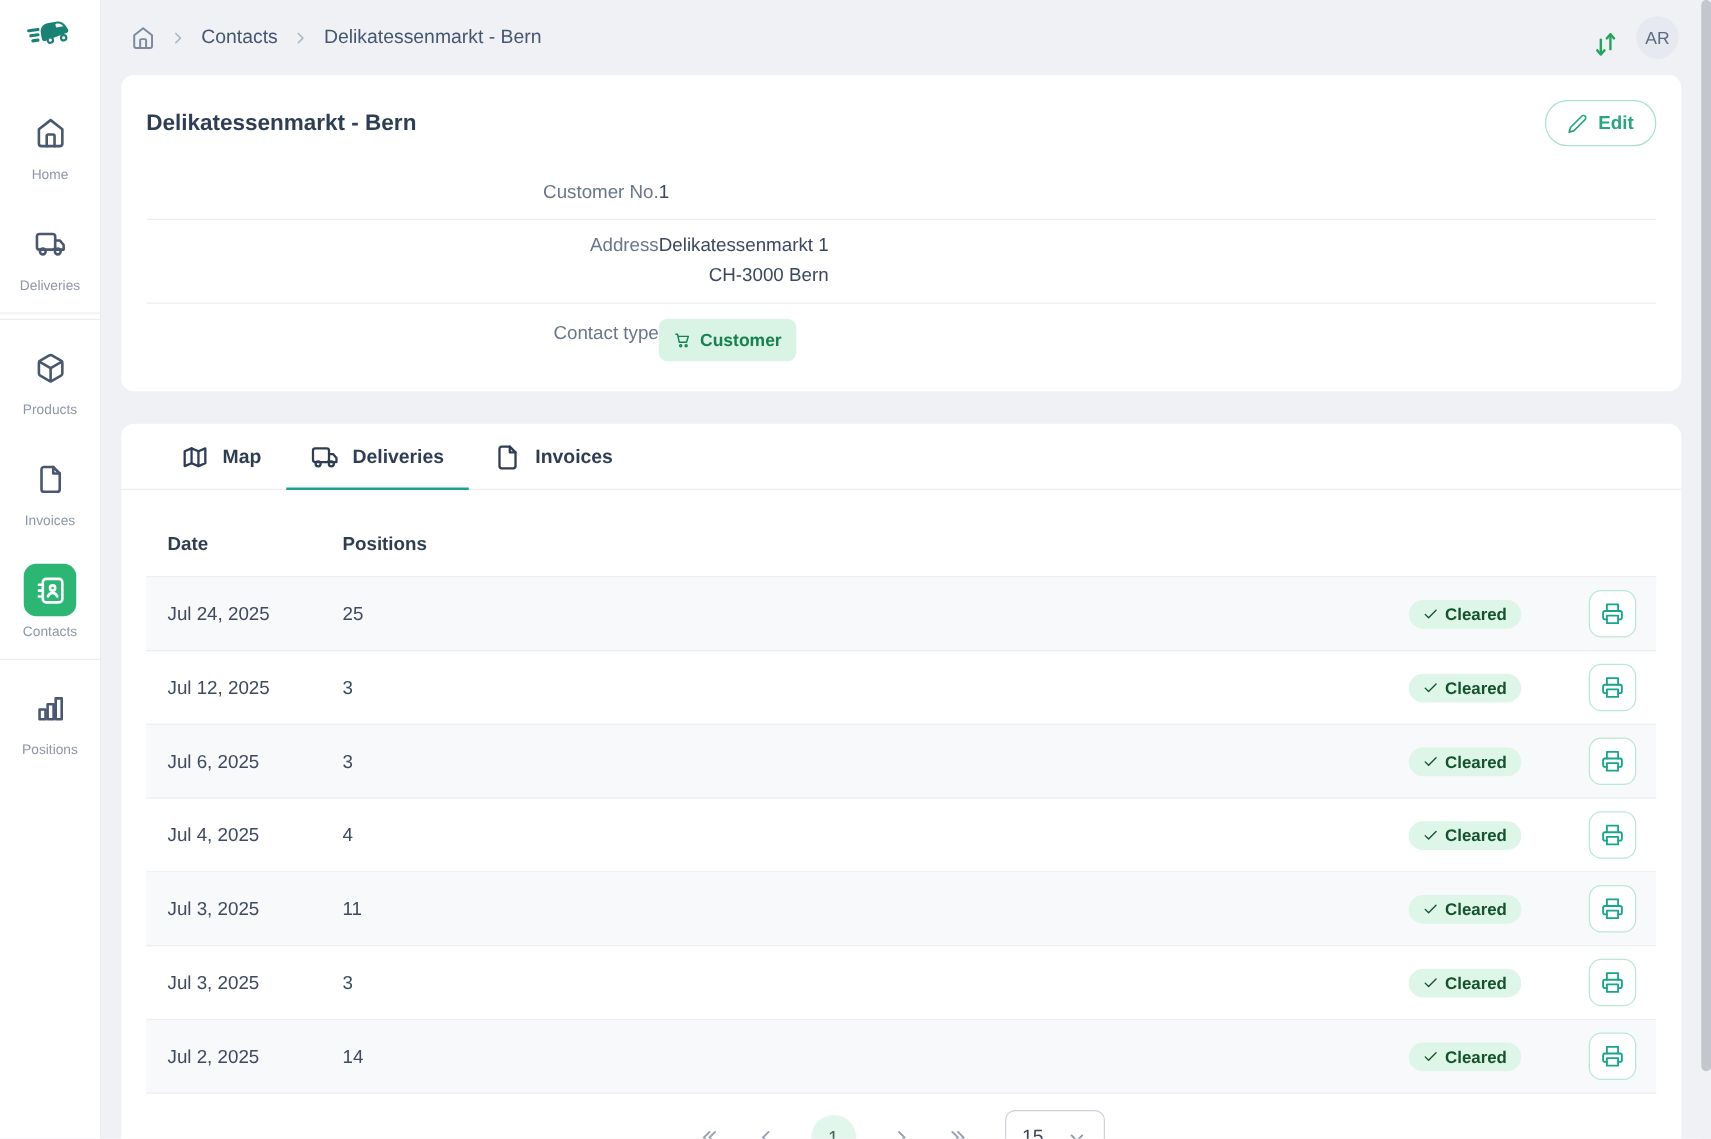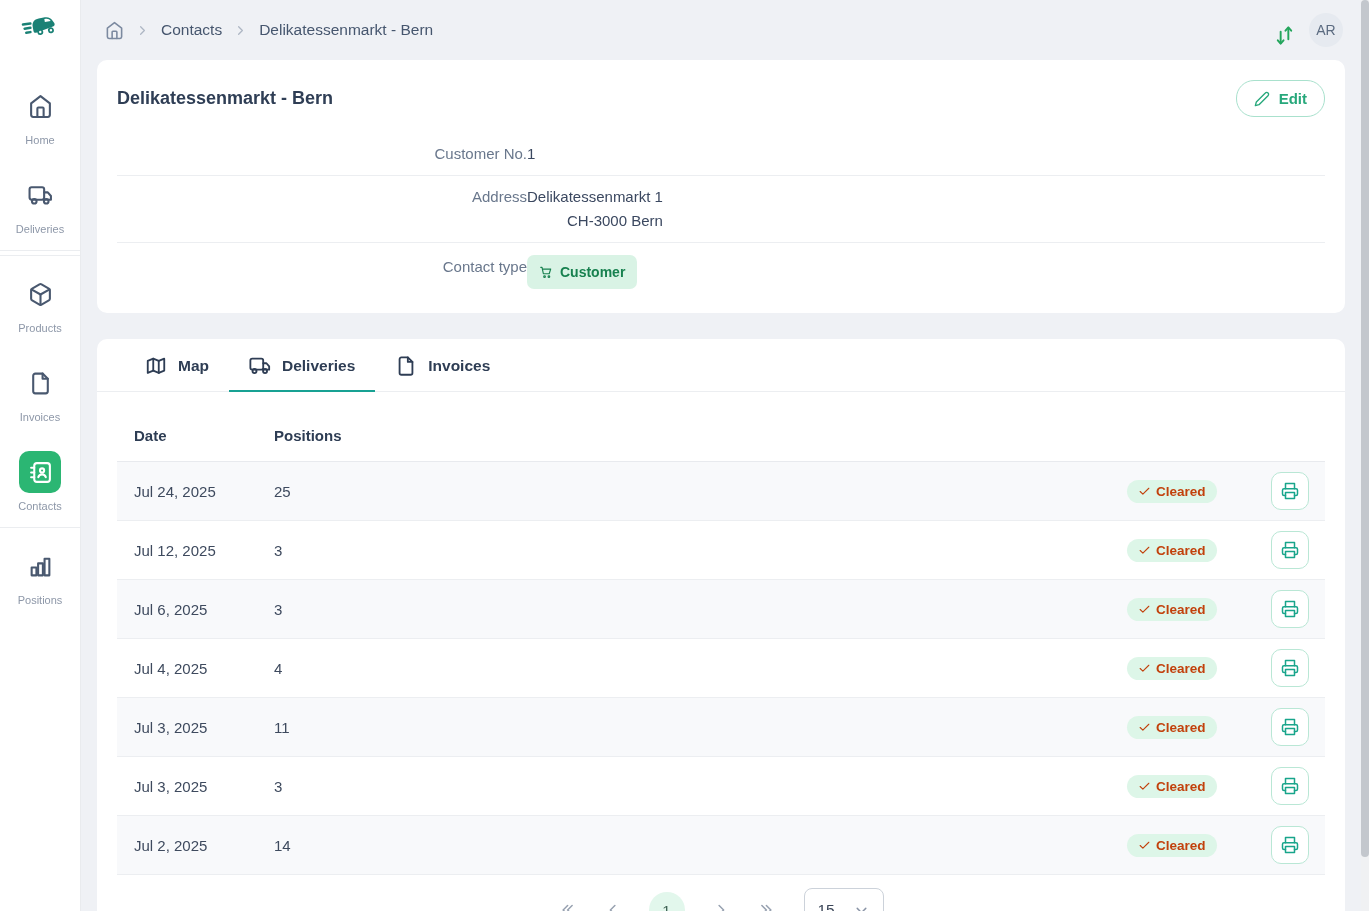--- a/index.html
+++ b/index.html
@@ -66,21 +66,21 @@
   .table-wrap { padding:18px 20px 0; }
   .thead { display:flex; align-items:center; height:52px; padding-left:17px; border-bottom:1px solid #e8eaee;
            font-size:15px; font-weight:700; color:#2e3d54; }
   .trow { display:flex; align-items:center; height:59px; padding-left:17px; border-bottom:1px solid #eceef1;
           font-size:15px; color:#3e4a5e; }
   .trows .trow:nth-child(odd) { background:#f8f9fb; }
   .col-date { width:127px; }
   .col-pos { flex:1;margin-left:13px; }
   .col-status { width:112px; display:flex; justify-content:flex-start; }
   .col-action { width:86px; display:flex; justify-content:flex-end; padding-right:16px; }
-  .badge-cleared { display:inline-flex; align-items:center; gap:5px; background:#ddf6e8; color:#c2410c;
+  .badge-cleared { display:inline-flex; align-items:center; gap:5px; background:#ddf6e8; color:#14532d;
                    font-size:13.5px; font-weight:700; padding:4px 11px; border-radius:14px; }
   .badge-cleared svg { width:13px; height:13px; }
   .print-btn { width:38px; height:38px; border:1px solid #b9e7d5; border-radius:10px; background:#fff;
                color:#18a58b; display:flex; align-items:center; justify-content:center; cursor:pointer; }
   .print-btn svg { width:18px; height:18px; }
 
   .pagination { display:flex; align-items:center; justify-content:center; gap:27px; padding:13px 0 26px; }
   .pg-arrow { color:#97a1b0; display:flex; cursor:pointer; }
   .pg-arrow svg { width:18px; height:18px; }
   .pg-current { width:36px; height:36px; border-radius:50%; background:#e2f7ec; color:#3f6354;

